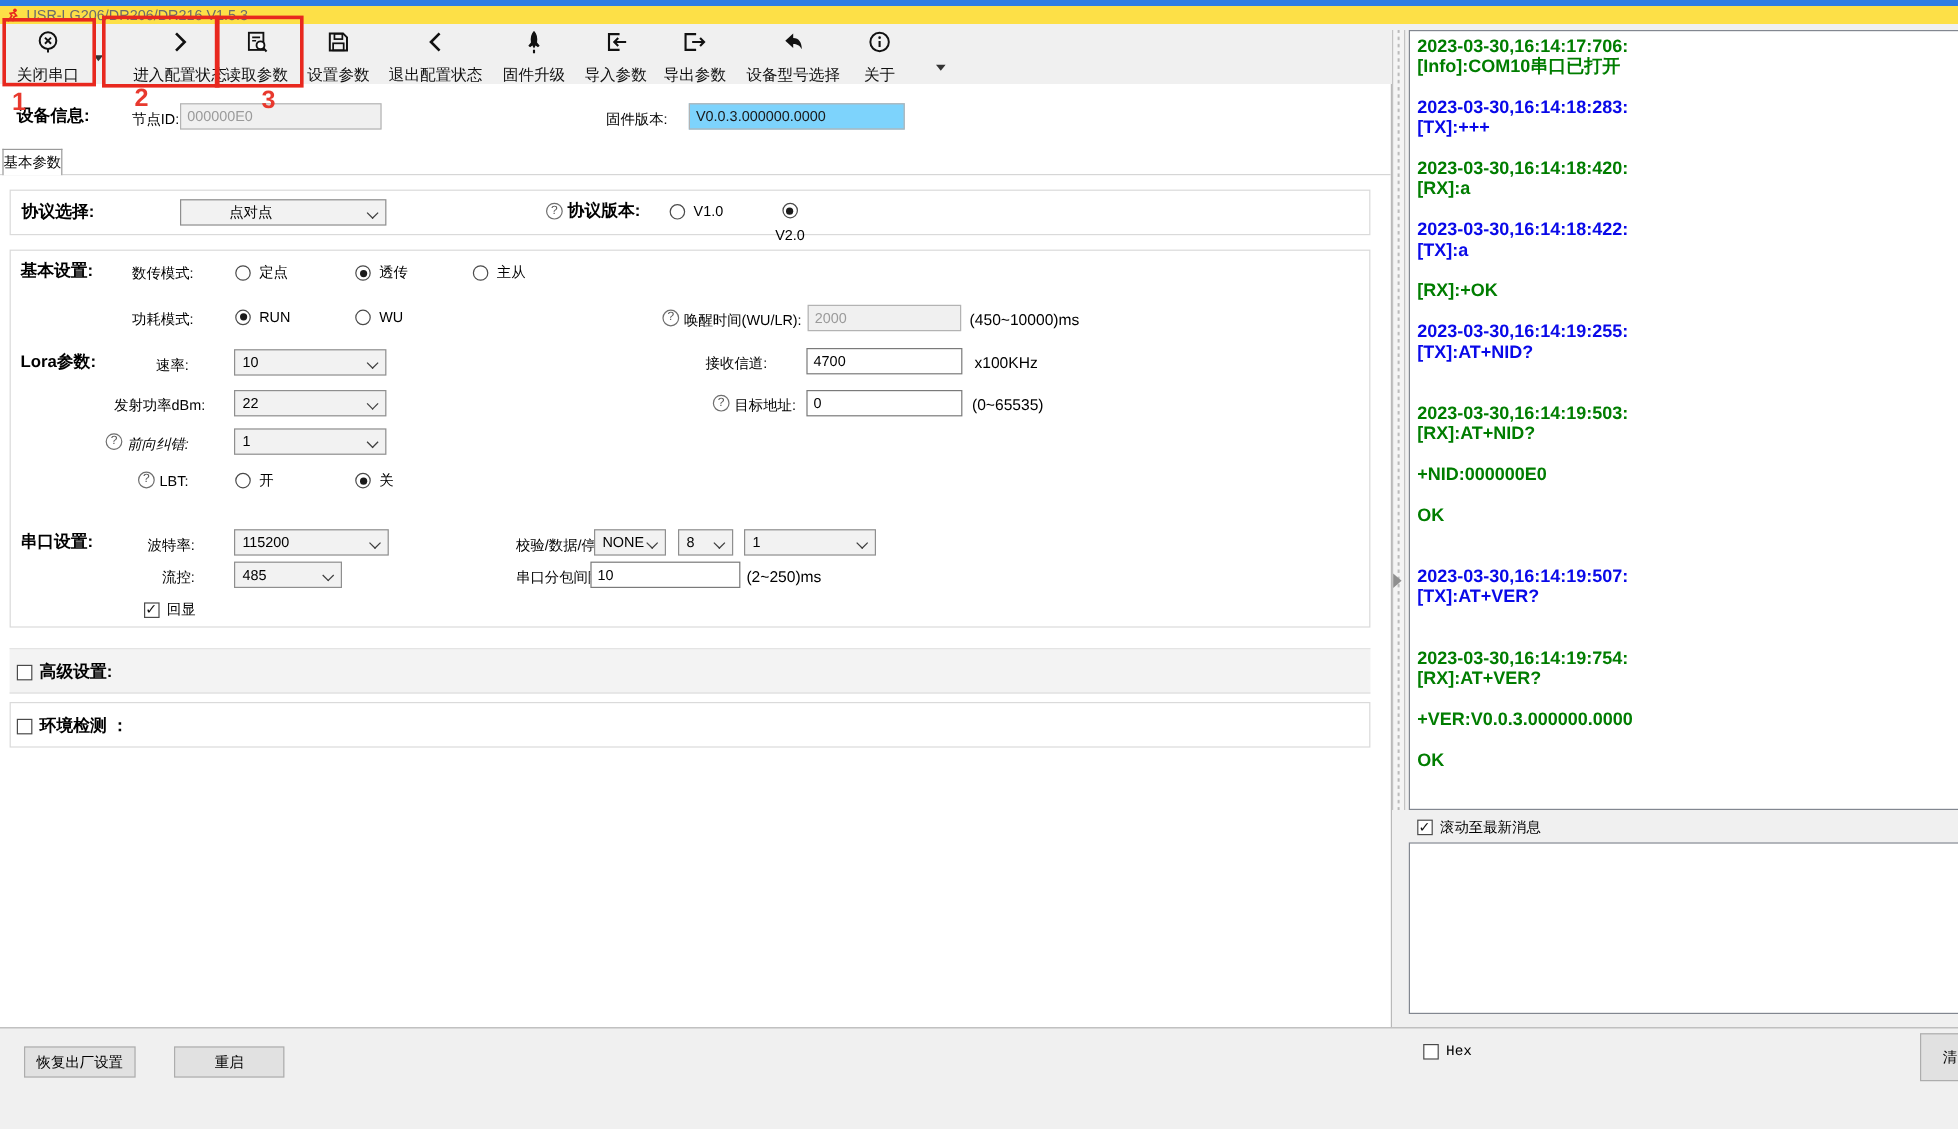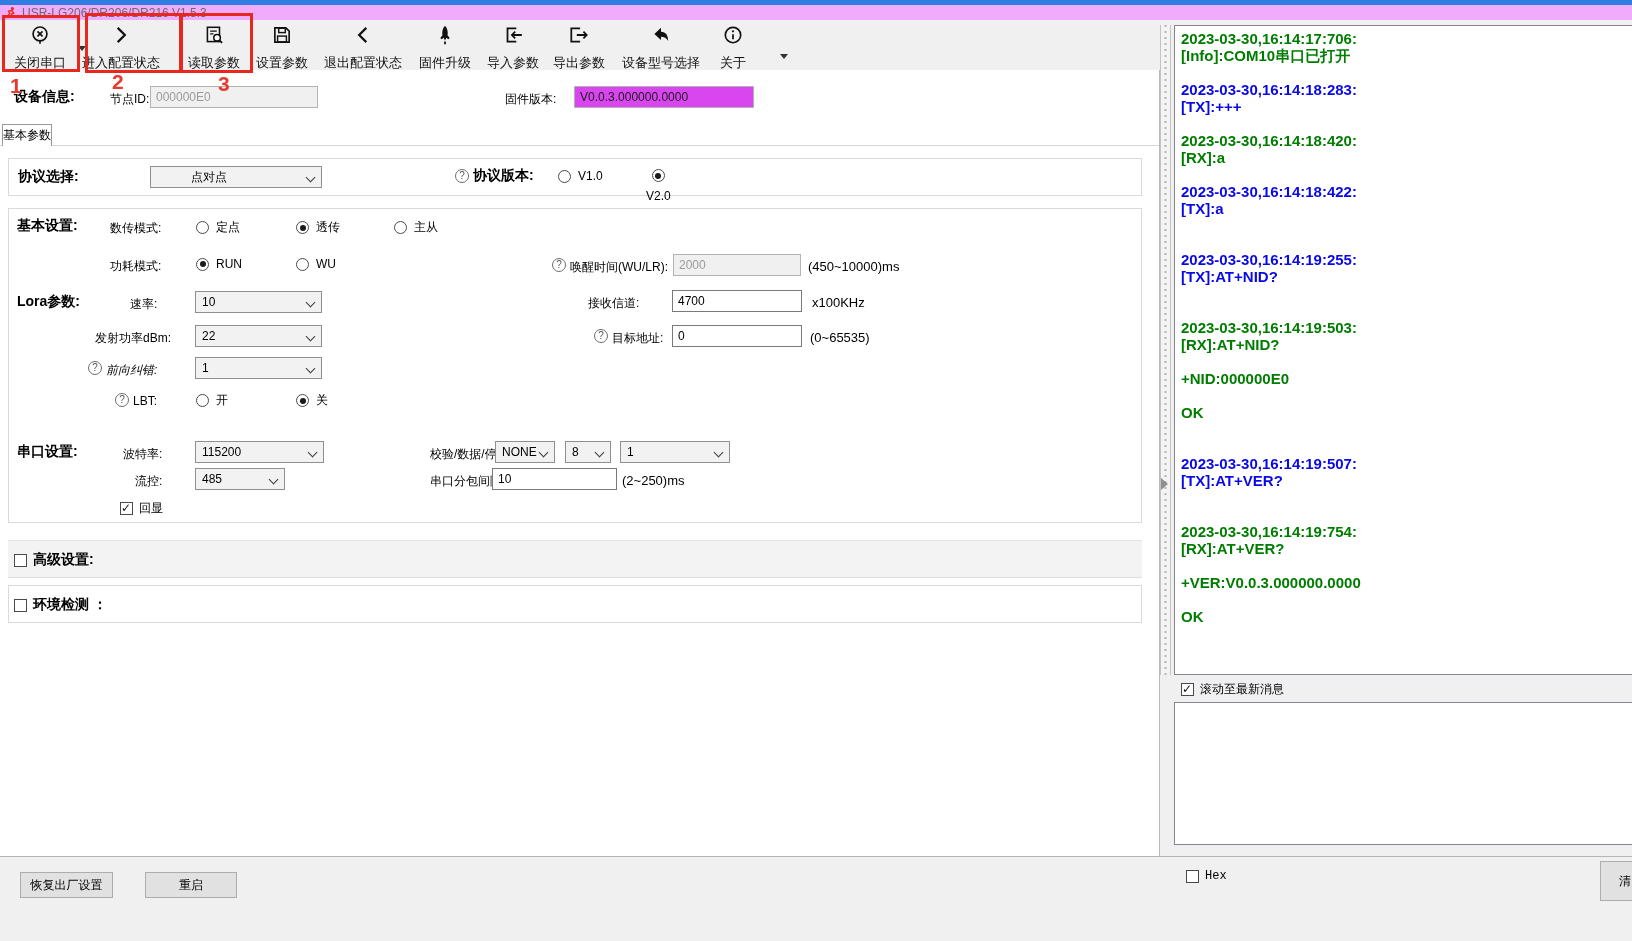--- a/index.html
+++ b/index.html
@@ -7,21 +7,21 @@
     width:1632px;height:941px;overflow:hidden;position:relative;
     background:#f0f0f0;
     font-family:"Liberation Sans","DejaVu Sans",sans-serif;
     -webkit-font-smoothing:antialiased;
   }
   #app{position:absolute;left:0;top:0;width:1632px;height:941px;}
   .abs{position:absolute;}
 
   
   .top-accent{left:0;top:0;width:1632px;height:5px;background:#2f7de1;}
-  .titlebar{left:0;top:5px;width:1632px;height:15px;background:#f0abfc;display:flex;align-items:center;}
+  .titlebar{left:0;top:5px;width:1632px;height:15px;background:#fde047;display:flex;align-items:center;}
   .title-text{font-size:12px;color:#6b6b6b;margin-left:22px;}
 
   
   .toolbar{left:0;top:20px;width:1160px;height:50px;background:#f0f0f0;border-bottom:1px solid #c9c9c9;}
   .tbtn{position:absolute;top:2px;height:46px;display:flex;flex-direction:column;align-items:center;justify-content:space-between;padding:2px 0;cursor:default;}
   .tbtn svg{display:block;}
   .tbtn .tlabel{font-size:13px;color:#111;white-space:nowrap;line-height:14px;}
   .mini-arrow{width:0;height:0;border-left:4px solid transparent;border-right:4px solid transparent;border-top:5px solid #333;}
 
   
@@ -30,21 +30,21 @@
 
   
   .main-panel{left:0;top:70px;width:1160px;height:786px;background:#ffffff;border-right:1px solid #b9b9b9;box-sizing:border-box;}
 
   .sec{font-size:14px;font-weight:bold;color:#000;white-space:nowrap;}
   .flabel{font-size:12px;color:#000;white-space:nowrap;}
   .hint{font-size:13px;color:#000;white-space:nowrap;}
 
   .input{background:#fff;border:1px solid #7a7a7a;box-sizing:border-box;display:flex;align-items:center;padding:0 5px;font-size:12px;color:#000;}
   .input.gray{background:#f0f0f0;border-color:#b3b3b3;color:#9b9b9b;}
-  .input.gray-dark{background:#d946ef;border-color:#b3b3b3;color:#1a1a1a;}
+  .input.gray-dark{background:#7dd3fc;border-color:#b3b3b3;color:#1a1a1a;}
 
   .combo{background:#f2f2f2;border:1px solid #8f8f8f;box-sizing:border-box;display:flex;align-items:center;padding:0 18px 0 6px;font-size:12px;color:#000;}
   .combo .chev{position:absolute;right:7px;top:7px;width:6px;height:6px;border-right:1.4px solid #3c3c3c;border-bottom:1.4px solid #3c3c3c;transform:rotate(45deg);}
 
   .radio-item{display:flex;align-items:center;gap:7px;}
   .radio{width:13px;height:13px;border:1px solid #4a4a4a;border-radius:50%;background:#fff;position:relative;box-sizing:border-box;flex:0 0 auto;}
   .radio.checked::after{content:"";position:absolute;left:2.5px;top:2.5px;width:6px;height:6px;border-radius:50%;background:#1a1a1a;}
   .rlabel{font-size:12px;color:#000;white-space:nowrap;}
 
   .check-item{display:flex;align-items:center;gap:6px;}
@@ -93,21 +93,21 @@
     <div class="tbtn" style="left:8px;width:64px;">
       <svg width="22" height="22" viewBox="0 0 20 20">
         <circle cx="10" cy="9" r="6.3" fill="none" stroke="#111" stroke-width="1.5"></circle>
         <path d="M7.7 6.7 L12.3 11.3 M12.3 6.7 L7.7 11.3" stroke="#111" stroke-width="1.5"></path>
         <path d="M10 15.3 L10 18" stroke="#111" stroke-width="1.5"></path>
       </svg>
       <span class="tlabel">关闭串口</span>
     </div>
     <div class="abs mini-arrow" style="left:78px;top:26px;"></div>
 
-    <div class="tbtn" style="left:79px;width:84px;">
+    <div class="tbtn" style="left:108px;width:84px;">
       <svg width="22" height="22" viewBox="0 0 20 20">
         <path d="M7 3.5 L13.5 10 L7 16.5" fill="none" stroke="#111" stroke-width="2"></path>
       </svg>
       <span class="tlabel">进入配置状态</span>
     </div>
 
     <div class="tbtn" style="left:183px;width:62px;">
       <svg width="22" height="22" viewBox="0 0 20 20">
         <rect x="4" y="3" width="11" height="13" fill="none" stroke="#111" stroke-width="1.4"></rect>
         <path d="M6.5 6.5 H12.5 M6.5 9 H9.5" stroke="#111" stroke-width="1.2"></path>
@@ -356,20 +356,21 @@
     <div class="log-line"></div>
     <div class="log-line b">2023-03-30,16:14:18:283:</div>
     <div class="log-line b">[TX]:+++</div>
     <div class="log-line"></div>
     <div class="log-line g">2023-03-30,16:14:18:420:</div>
     <div class="log-line g">[RX]:a</div>
     <div class="log-line"></div>
     <div class="log-line b">2023-03-30,16:14:18:422:</div>
     <div class="log-line b">[TX]:a</div>
     <div class="log-line"></div>
+    <div class="log-line g">[RX]:+OK</div>
     <div class="log-line"></div>
     <div class="log-line b">2023-03-30,16:14:19:255:</div>
     <div class="log-line b">[TX]:AT+NID?</div>
     <div class="log-line"></div>
     <div class="log-line"></div>
     <div class="log-line g">2023-03-30,16:14:19:503:</div>
     <div class="log-line g">[RX]:AT+NID?</div>
     <div class="log-line"></div>
     <div class="log-line g">+NID:000000E0</div>
     <div class="log-line"></div>

